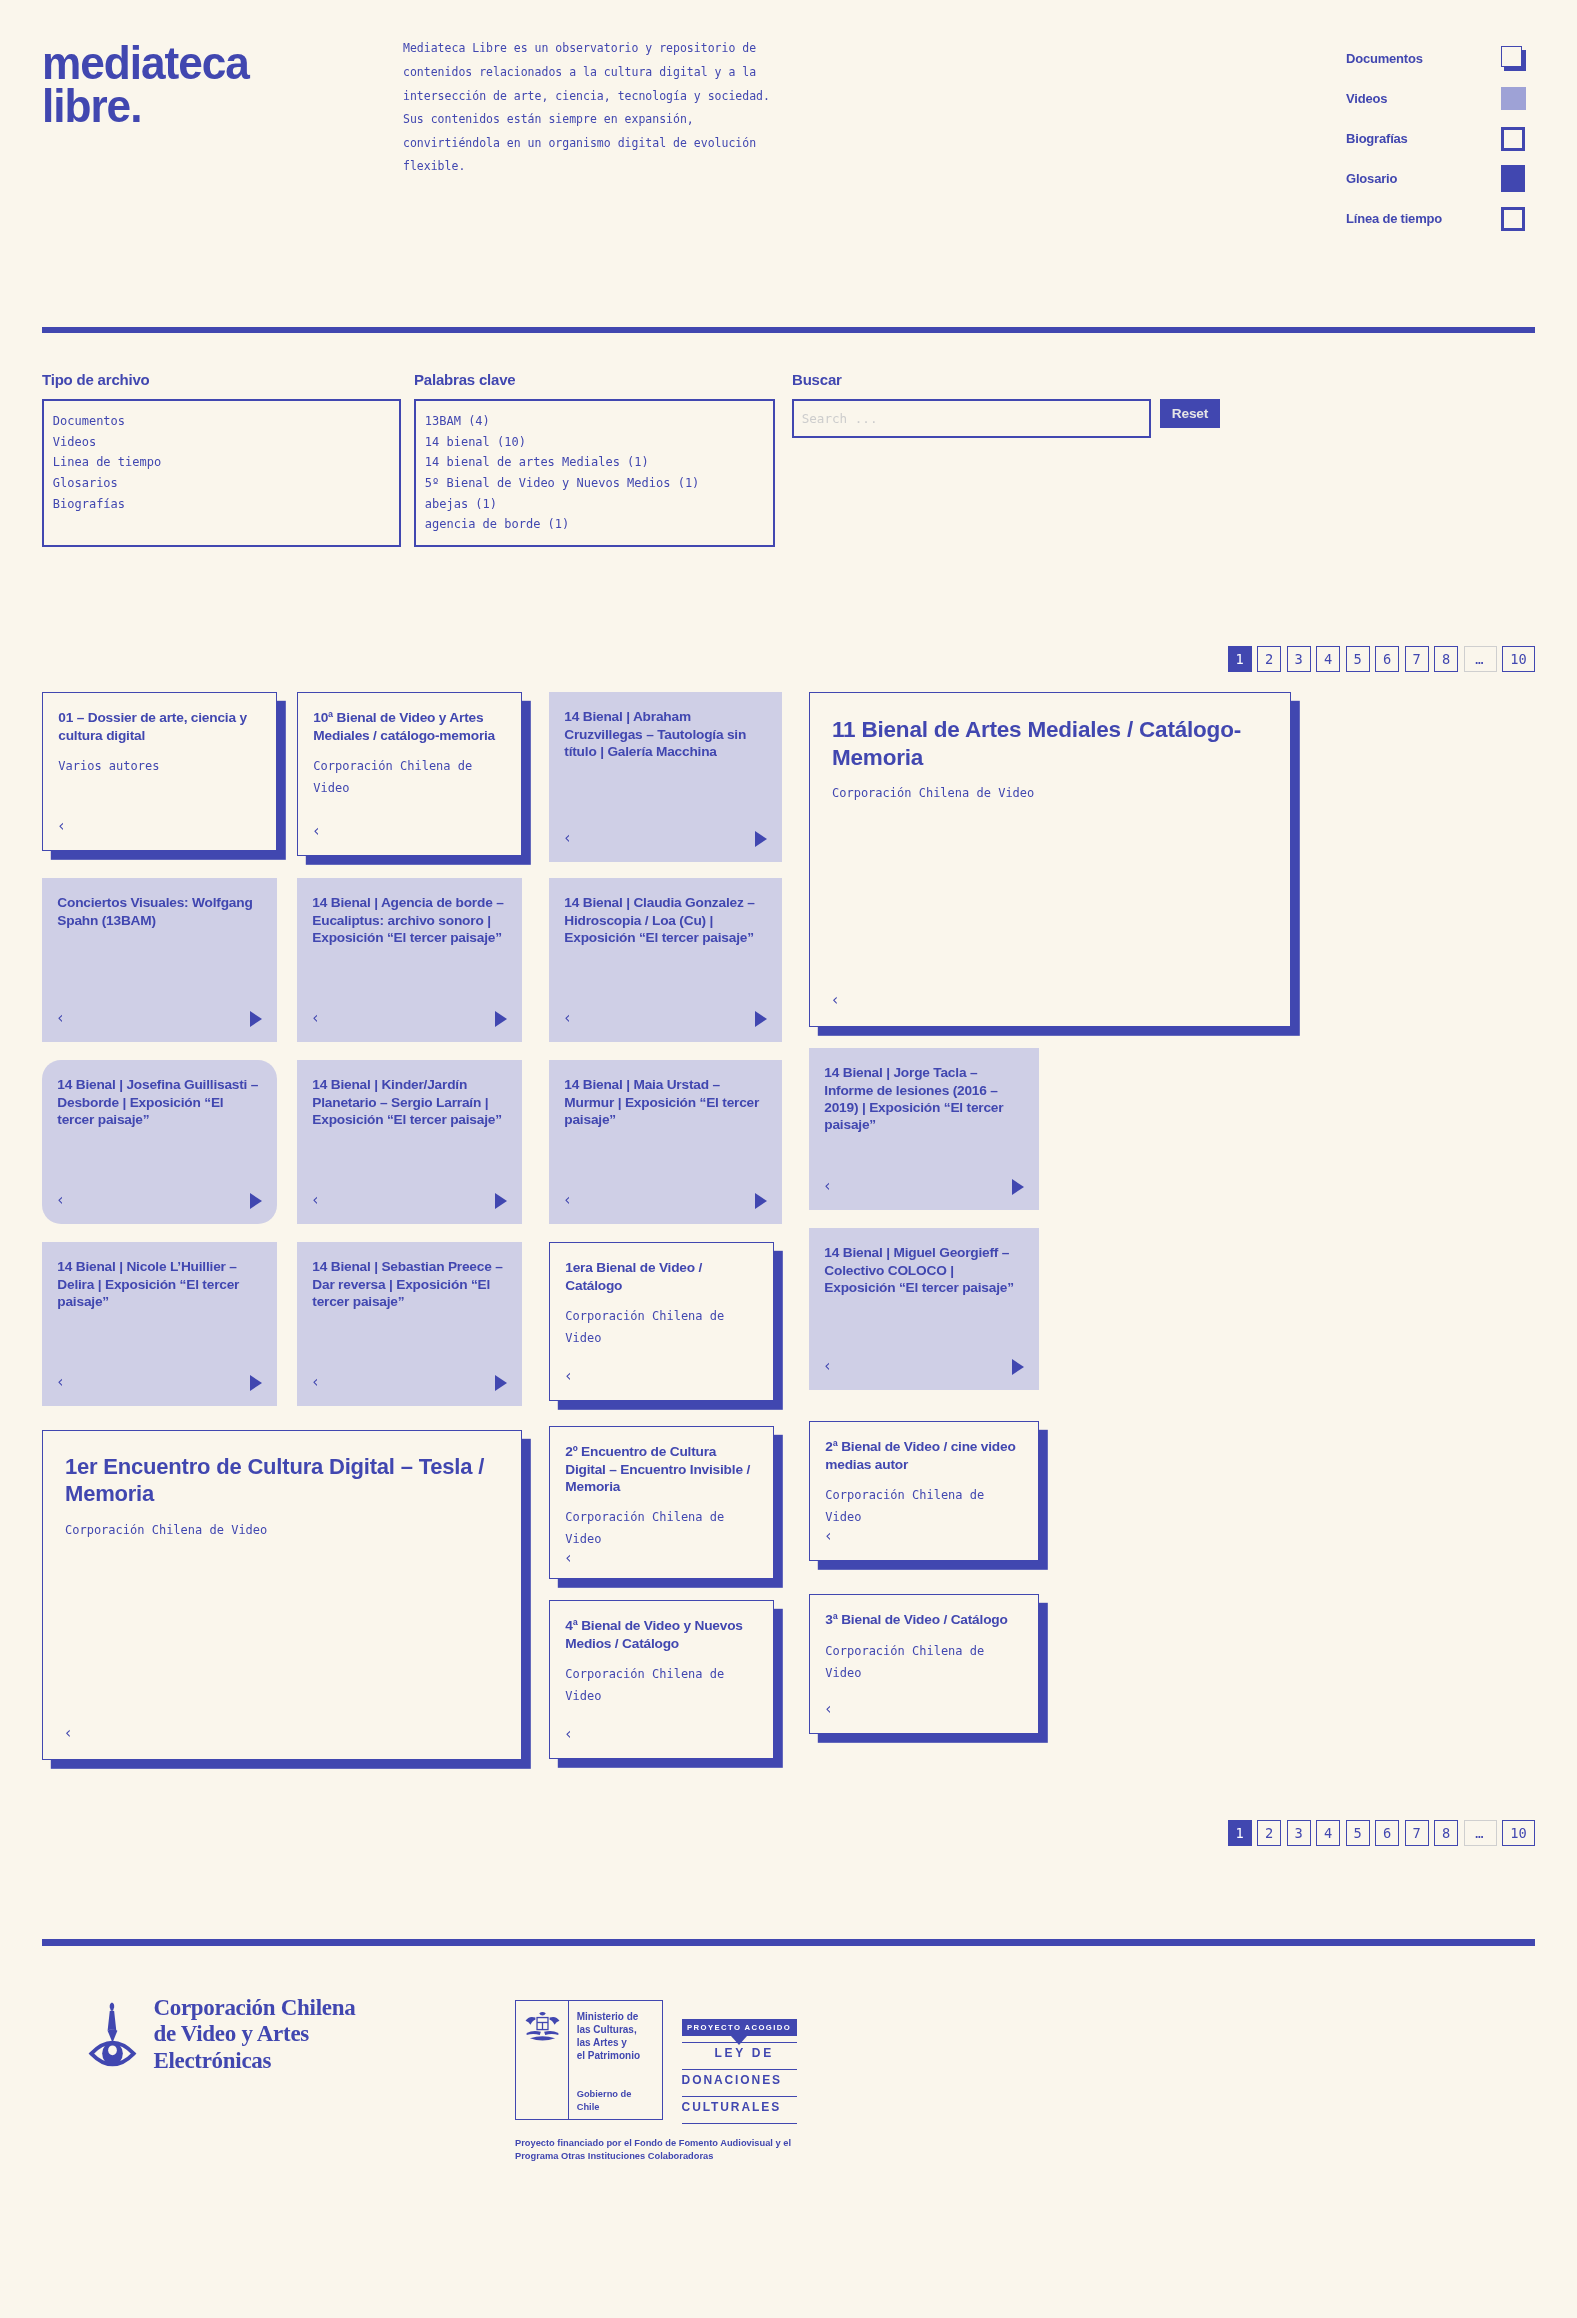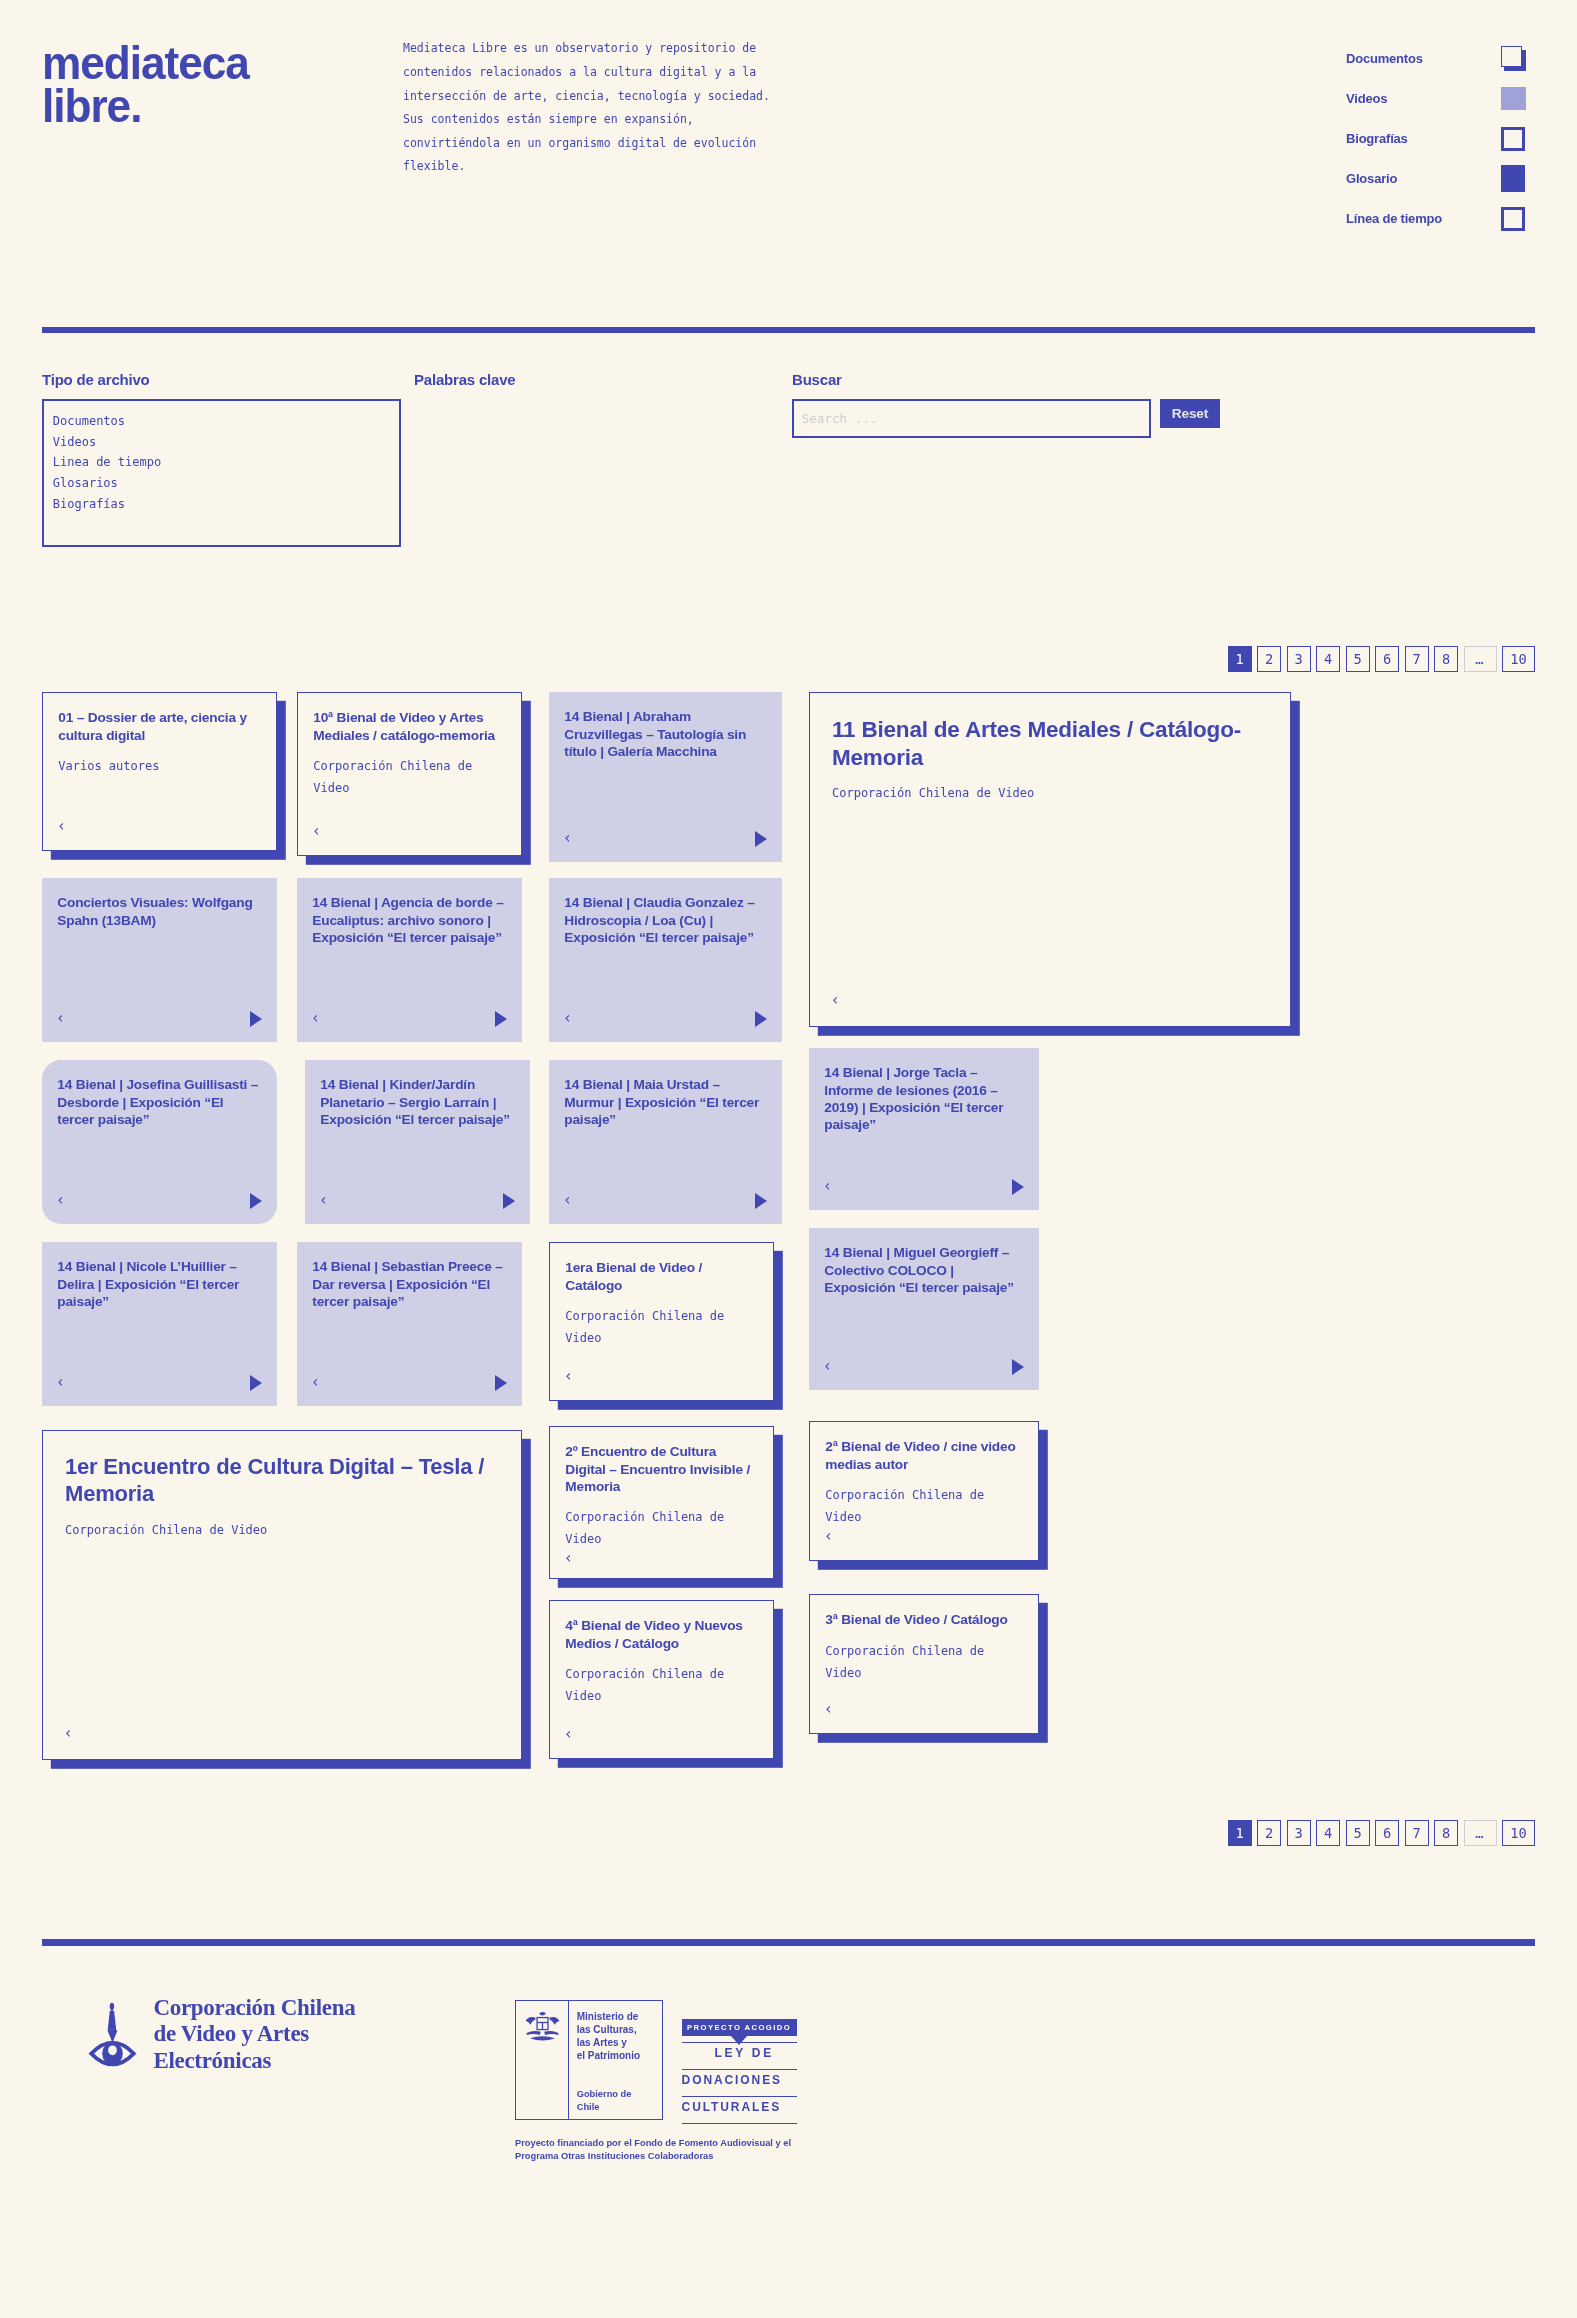--- a/index.html
+++ b/index.html
@@ -321,20 +321,28 @@
       <div class="listbox type">
         <div class="opt">Documentos</div>
         <div class="opt">Videos</div>
         <div class="opt">Linea de tiempo</div>
         <div class="opt">Glosarios</div>
         <div class="opt">Biografías</div>
       </div>
     </div>
     <div class="filter-col kw">
       <div class="filter-label">Palabras clave</div>
+      <div class="listbox kw">
+        <div class="opt">13BAM  (4)</div>
+        <div class="opt">14 bienal  (10)</div>
+        <div class="opt">14 bienal de artes Mediales  (1)</div>
+        <div class="opt">5º Bienal de Video y Nuevos Medios  (1)</div>
+        <div class="opt">abejas  (1)</div>
+        <div class="opt">agencia de borde  (1)</div>
+      </div>
     </div>
     <div class="filter-col search">
       <div class="filter-label">Buscar</div>
       <div class="search-row">
         <input class="search-input" type="text" value="" placeholder="Search ..." style="">
         <button class="reset-btn">Reset</button>
       </div>
     </div>
   </div>
 
@@ -413,21 +421,21 @@
     </div>
 
     <div class="card" style="left:0px;top:368px;width:235px;height:164px;border-radius:19px;">
       <div class="card-title">14 Bienal | Josefina Guillisasti – Desborde | Exposición “El tercer paisaje”</div>
       <div class="card-foot">
         <span class="chev-left">‹</span>
         <span class="play"></span>
       </div>
     </div>
 
-    <div class="card" style="left:263px;top:368px;width:225px;height:164px;">
+    <div class="card" style="left:255px;top:368px;width:225px;height:164px;">
       <div class="card-title">14 Bienal | Kinder/Jardín Planetario – Sergio Larraín | Exposición “El tercer paisaje”</div>
       <div class="card-foot">
         <span class="chev-left">‹</span>
         <span class="play"></span>
       </div>
     </div>
 
     <div class="card" style="left:507px;top:368px;width:233px;height:164px;">
       <div class="card-title">14 Bienal | Maia Urstad – Murmur | Exposición “El tercer paisaje”</div>
       <div class="card-foot">

